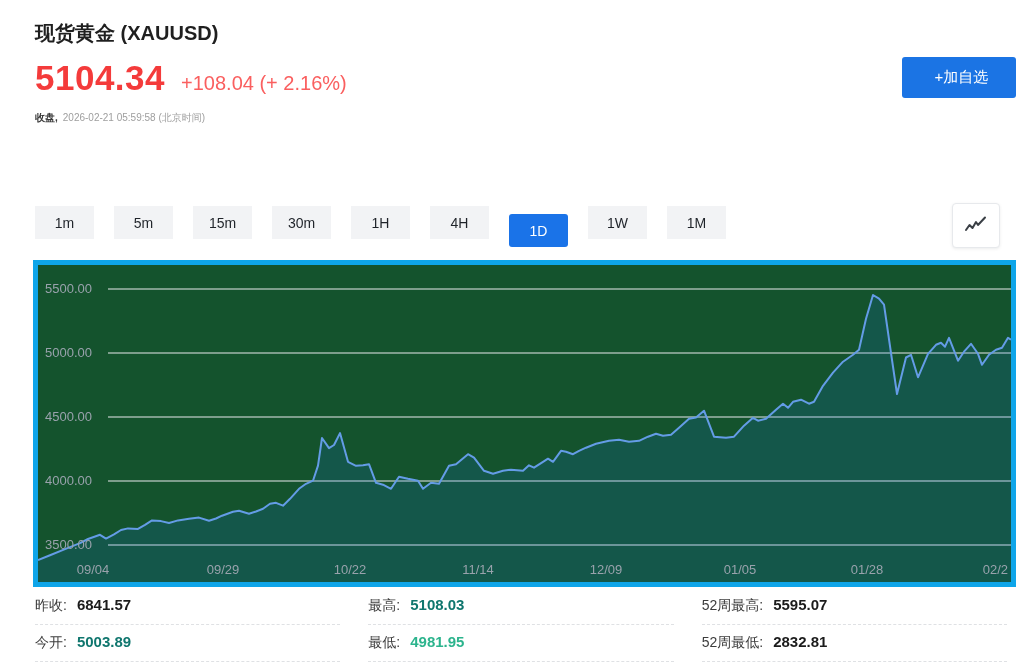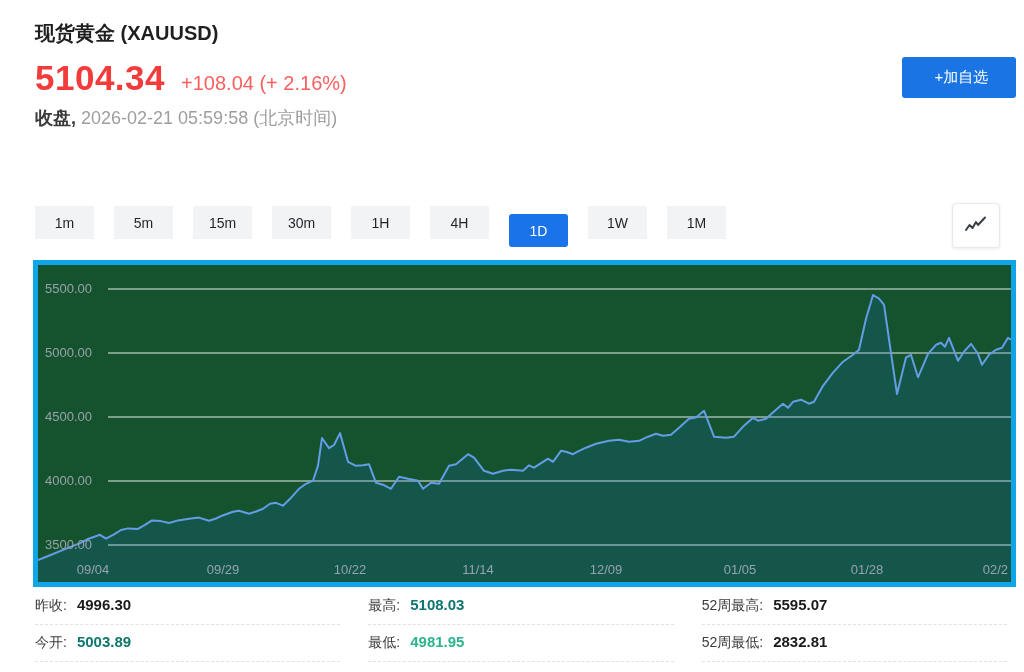--- a/index.html
+++ b/index.html
@@ -4,21 +4,21 @@
 <style>
   html,body{margin:0;padding:0;background:#fff;}
   body{width:1024px;height:672px;overflow:hidden;position:relative;
        font-family:"Liberation Sans","DejaVu Sans",sans-serif;color:#1c1c1c;}
   .page{position:absolute;inset:0;}
 
   .title{position:absolute;left:35px;top:20px;font-size:20px;font-weight:700;color:#1f1f1f;}
   .price-row{position:absolute;left:35px;top:58px;display:flex;align-items:baseline;}
   .price{font-size:35px;line-height:40px;font-weight:700;color:#f43b3b;letter-spacing:.5px;}
   .change{font-size:20px;color:#fa5f5f;margin-left:16px;}
-  .status-row{position:absolute;left:35px;top:110px;font-size:18px;line-height:16px;}
+  .status-row{position:absolute;left:35px;top:110px;font-size:10px;line-height:16px;}
   .status-label{font-weight:700;color:#3a3a3a;margin-right:5px;}
   .timestamp{color:#9e9e9e;}
 
   .add-btn{position:absolute;left:902px;top:57px;width:114px;height:41px;background:#1b74e4;
            color:#fff;font-size:15px;border:none;border-radius:3px;cursor:pointer;
            font-family:inherit;display:flex;align-items:center;justify-content:center;padding-left:11px;}
 
   .tabs{position:absolute;left:35px;top:155px;width:970px;display:flex;border-bottom:1px solid #ededed;}
   .tab{font-size:16px;line-height:20px;color:#878787;padding:6px 1px 10px;margin-right:44px;
        position:relative;cursor:pointer;}
@@ -106,21 +106,21 @@
       <div class="x-label" style="left: 440px; transform: translateX(-50%);">11/14</div>
       <div class="x-label" style="left: 568px; transform: translateX(-50%);">12/09</div>
       <div class="x-label" style="left: 702px; transform: translateX(-50%); text-align: right;">01/05</div>
       <div class="x-label" style="left: 829px; transform: translateX(-50%);">01/28</div>
       <div class="x-label" style="right: 3px;">02/2</div>
     </div>
 
   <div class="stats">
       <div class="stat-cell">
         <span class="stat-label">昨收:</span>
-        <span class="stat-value">4996.30</span>
+        <span class="stat-value">6841.57</span>
       </div>
       <div class="stat-cell">
         <span class="stat-label">最高:</span>
         <span class="stat-value red">5108.03</span>
       </div>
       <div class="stat-cell">
         <span class="stat-label">52周最高:</span>
         <span class="stat-value">5595.07</span>
       </div>
       <div class="stat-cell">

